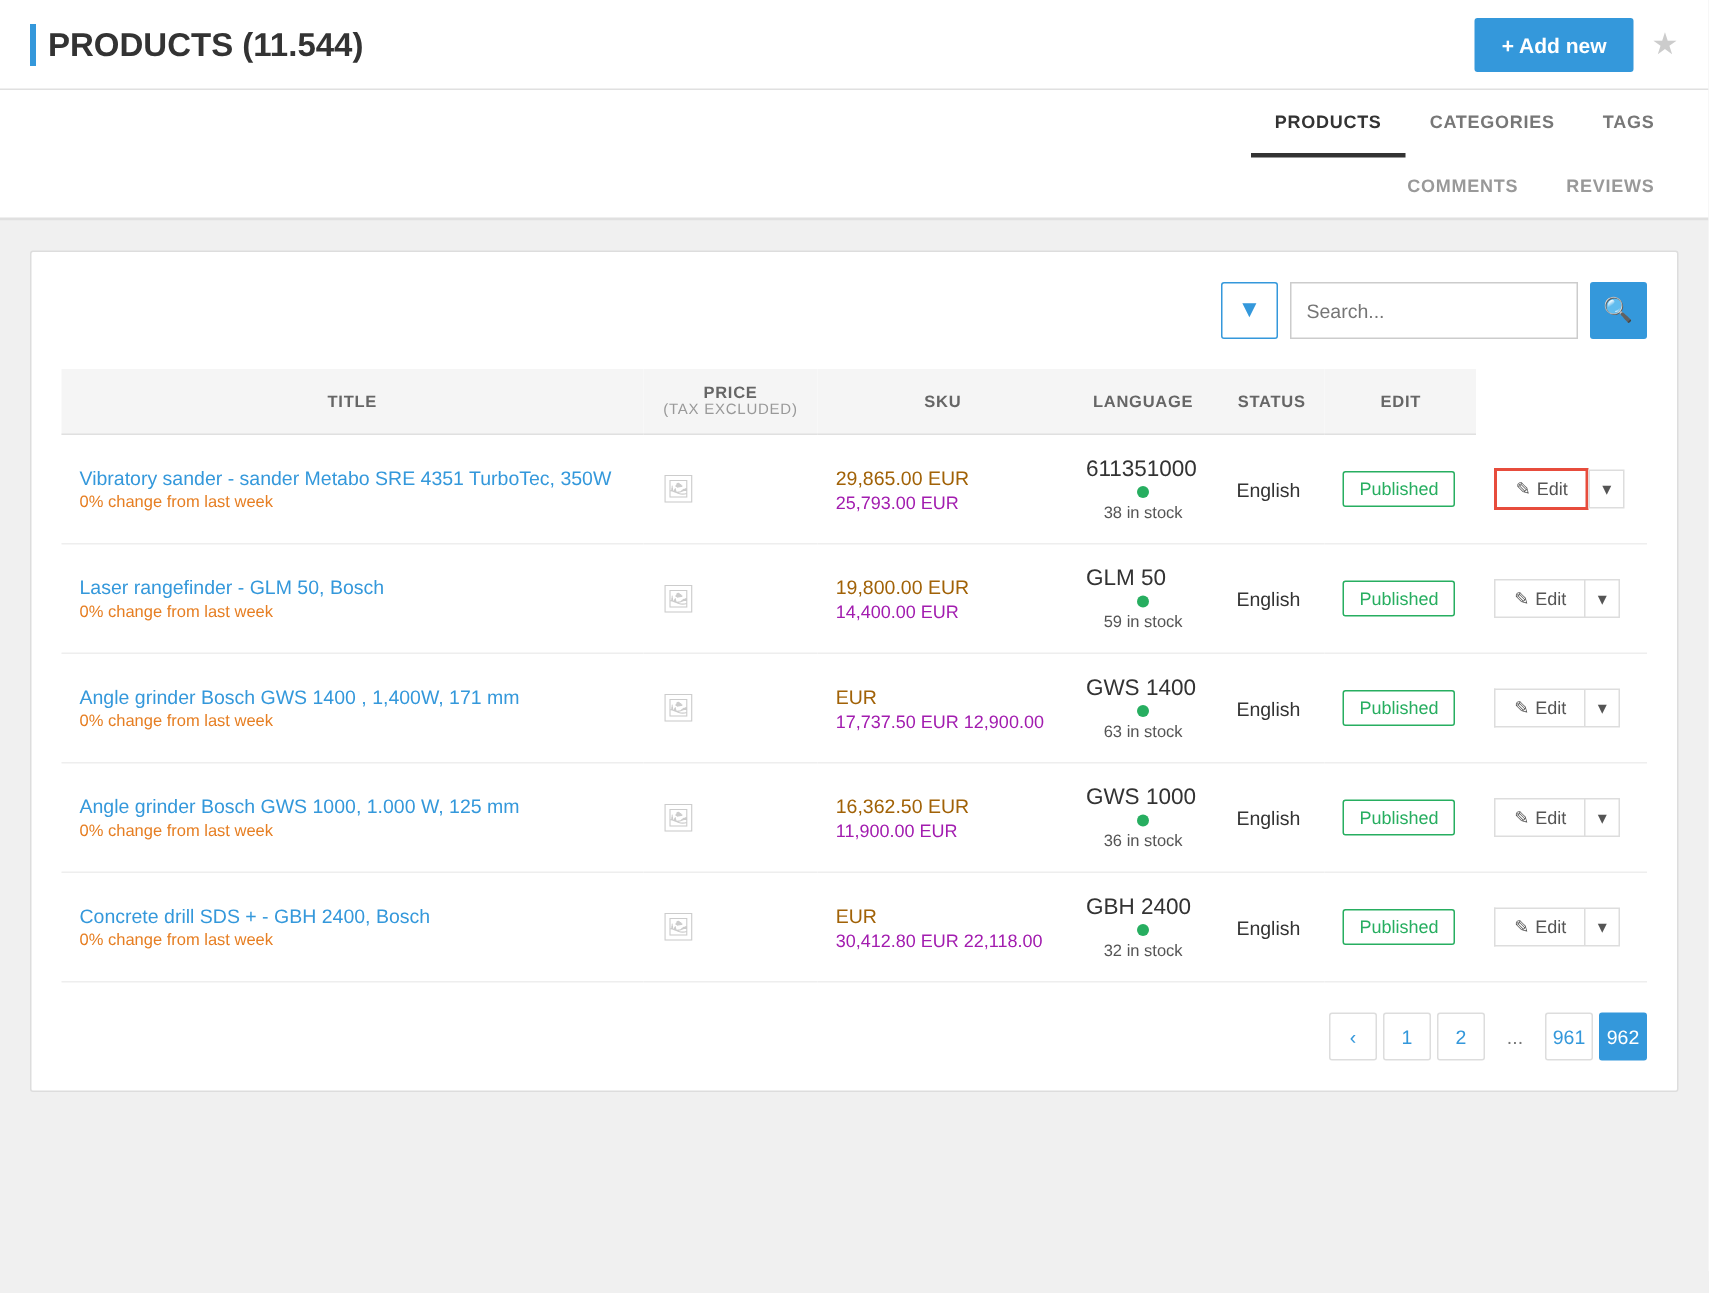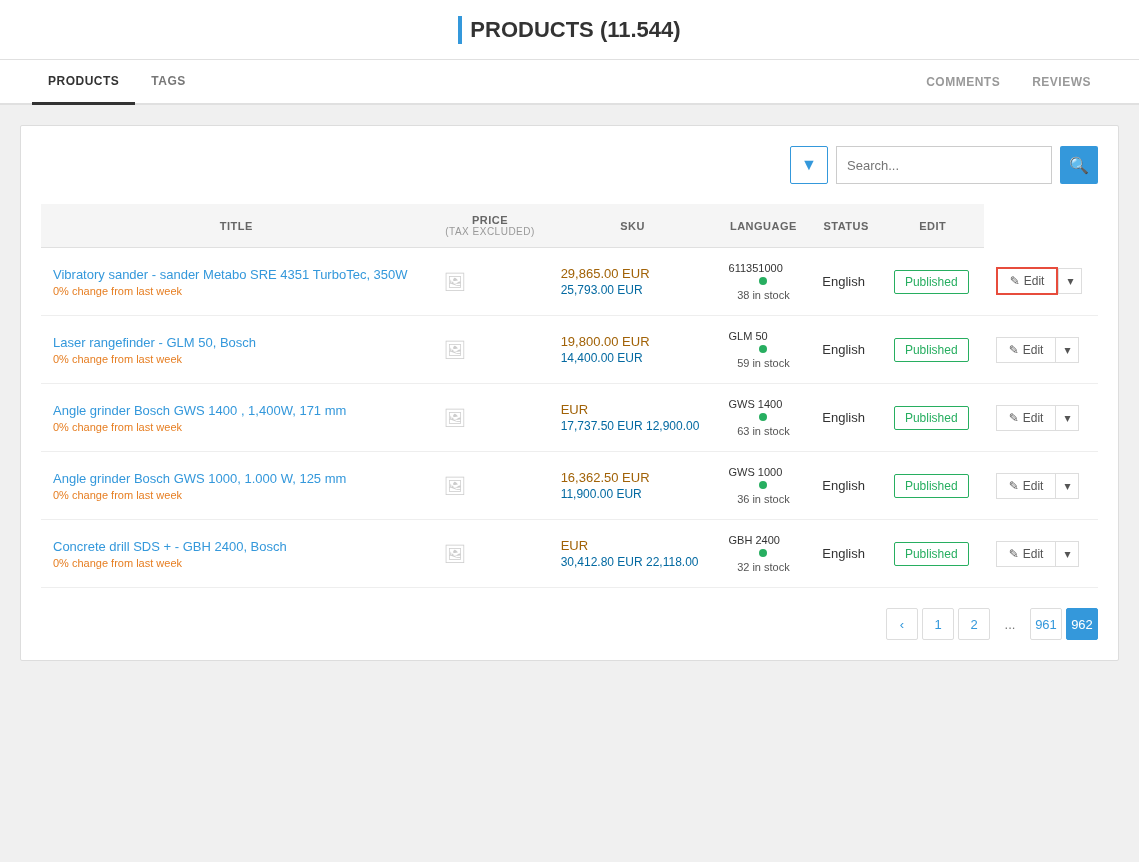--- a/index.html
+++ b/index.html
@@ -1,61 +1,61 @@
 <!DOCTYPE html>
 <html><head>
   <meta charset="utf-8">
   <style>
     * { box-sizing: border-box; margin: 0; padding: 0; }
     body { font-family: Arial, sans-serif; background: #f0f0f0; font-size: 13px; color: #333; }
 
     .page-wrapper { width: 1139px; min-height: 862px; background: #f0f0f0; }
 
     
-    .top-header { background: #fff; padding: 0 20px; display: flex; align-items: center; justify-content: center; height: 60px; border-bottom: 1px solid #e0e0e0; }
+    .top-header { background: #fff; padding: 0 20px; display: flex; align-items: center; justify-content: space-between; height: 60px; border-bottom: 1px solid #e0e0e0; }
     .page-title { font-size: 22px; font-weight: bold; color: #333; display: flex; align-items: center; gap: 8px; }
     .page-title-bar { width: 4px; height: 28px; background: #3498db; display: inline-block; }
     .header-actions { display: flex; align-items: center; gap: 12px; }
     .btn-add-new { background: #3498db; color: #fff; border: none; padding: 10px 18px; font-size: 14px; cursor: pointer; border-radius: 2px; font-weight: bold; }
     .star-icon { font-size: 20px; color: #ccc; cursor: pointer; }
 
     
-    .tabs-bar { background: #fff; padding: 0 32px; display: flex; align-items: center; justify-content: space-between; border-bottom: 2px solid #e0e0e0; }
+    .tabs-bar { background: #fff; padding: 0 20px; display: flex; align-items: flex-end; justify-content: space-between; border-bottom: 2px solid #e0e0e0; flex-direction: column; }
     .tabs-left { display: flex; }
     .tab-item { padding: 14px 16px; font-size: 12px; font-weight: bold; color: #777; cursor: pointer; text-decoration: none; letter-spacing: 0.5px; border-bottom: 3px solid transparent; margin-bottom: -2px; }
     .tab-item.active { color: #333; border-bottom: 3px solid #333; }
     .tabs-right { display: flex; }
     .tab-item-right { padding: 14px 16px; font-size: 12px; font-weight: bold; color: #999; cursor: pointer; letter-spacing: 0.5px; }
 
     
     .content-area { margin: 20px; background: #fff; border: 1px solid #ddd; border-radius: 2px; padding: 20px; }
 
     
     .filter-bar { display: flex; justify-content: flex-end; align-items: center; gap: 8px; margin-bottom: 20px; }
     .filter-btn { width: 38px; height: 38px; border: 1px solid #3498db; background: #fff; color: #3498db; font-size: 16px; cursor: pointer; display: flex; align-items: center; justify-content: center; border-radius: 2px; }
-    .search-input { width: 216px; height: 38px; padding: 0 10px; border: 1px solid #ccc; font-size: 13px; color: #999; outline: none; }
+    .search-input { width: 192px; height: 38px; padding: 0 10px; border: 1px solid #ccc; font-size: 13px; color: #999; outline: none; }
     .search-btn { width: 38px; height: 38px; background: #3498db; color: #fff; border: none; font-size: 16px; cursor: pointer; display: flex; align-items: center; justify-content: center; border-radius: 2px; }
 
     
     .products-table { width: 100%; border-collapse: collapse; }
     .products-table thead tr { background: #f5f5f5; }
     .products-table th { padding: 10px 12px; text-align: center; font-size: 11px; font-weight: bold; color: #666; letter-spacing: 0.5px; border-bottom: 1px solid #e0e0e0; }
     .price-sub { font-size: 10px; font-weight: normal; color: #999; display: block; }
     .products-table tbody tr { border-bottom: 1px solid #eee; }
     .products-table td { padding: 14px 12px; vertical-align: middle; }
 
     .product-name { color: #3498db; cursor: pointer; font-size: 13px; }
     .product-change { color: #e67e22; font-size: 11px; margin-top: 3px; }
     .product-change span { color: #e67e22; }
     .product-change-text { color: #999; }
 
     .price-main { color: #a16207; font-size: 13px; }
-    .price-secondary { color: #0369a1; font-size: 12px; margin-top: 2px; }
-
-    .sku-main { font-size: 11px; color: #333; }
+    .price-secondary { color: #a21caf; font-size: 12px; margin-top: 2px; }
+
+    .sku-main { font-size: 15px; color: #333; }
     .stock-info { font-size: 11px; color: #555; margin-top: 3px; display: flex; align-items: center; gap: 4px; flex-direction: column; }
     .stock-dot { width: 8px; height: 8px; border-radius: 50%; background: #27ae60; display: inline-block; }
 
     .image-placeholder { color: #ccc; font-size: 18px; cursor: pointer; }
 
     .status-badge { border: 1px solid #27ae60; color: #27ae60; padding: 4px 10px; font-size: 12px; border-radius: 2px; display: inline-block; }
 
     .edit-btn-group { display: flex; align-items: center; }
     .edit-btn { border: 1px solid #ddd; background: #fff; color: #555; padding: 5px 12px; font-size: 12px; cursor: pointer; display: flex; align-items: center; gap: 4px; border-right: none; }
     .edit-btn-highlight { border: 2px solid #e74c3c !important; }
@@ -71,25 +71,30 @@
 </head>
 <body>
 
 <div class="page-wrapper">
 
   <div class="top-header">
     <div class="page-title">
       <span class="page-title-bar"></span>
       <span>PRODUCTS (11.544)</span>
     </div>
+    <div class="header-actions">
+      <button class="btn-add-new">+ Add new</button>
+      <span class="star-icon">★</span>
+    </div>
   </div>
 
   <div class="tabs-bar">
     <div class="tabs-left">
       <a class="tab-item active">PRODUCTS</a>
+      <a class="tab-item">CATEGORIES</a>
       <a class="tab-item">TAGS</a>
     </div>
     <div class="tabs-right">
       <a class="tab-item-right">COMMENTS</a>
       <a class="tab-item-right">REVIEWS</a>
     </div>
   </div>
 
   <div class="content-area">
 

